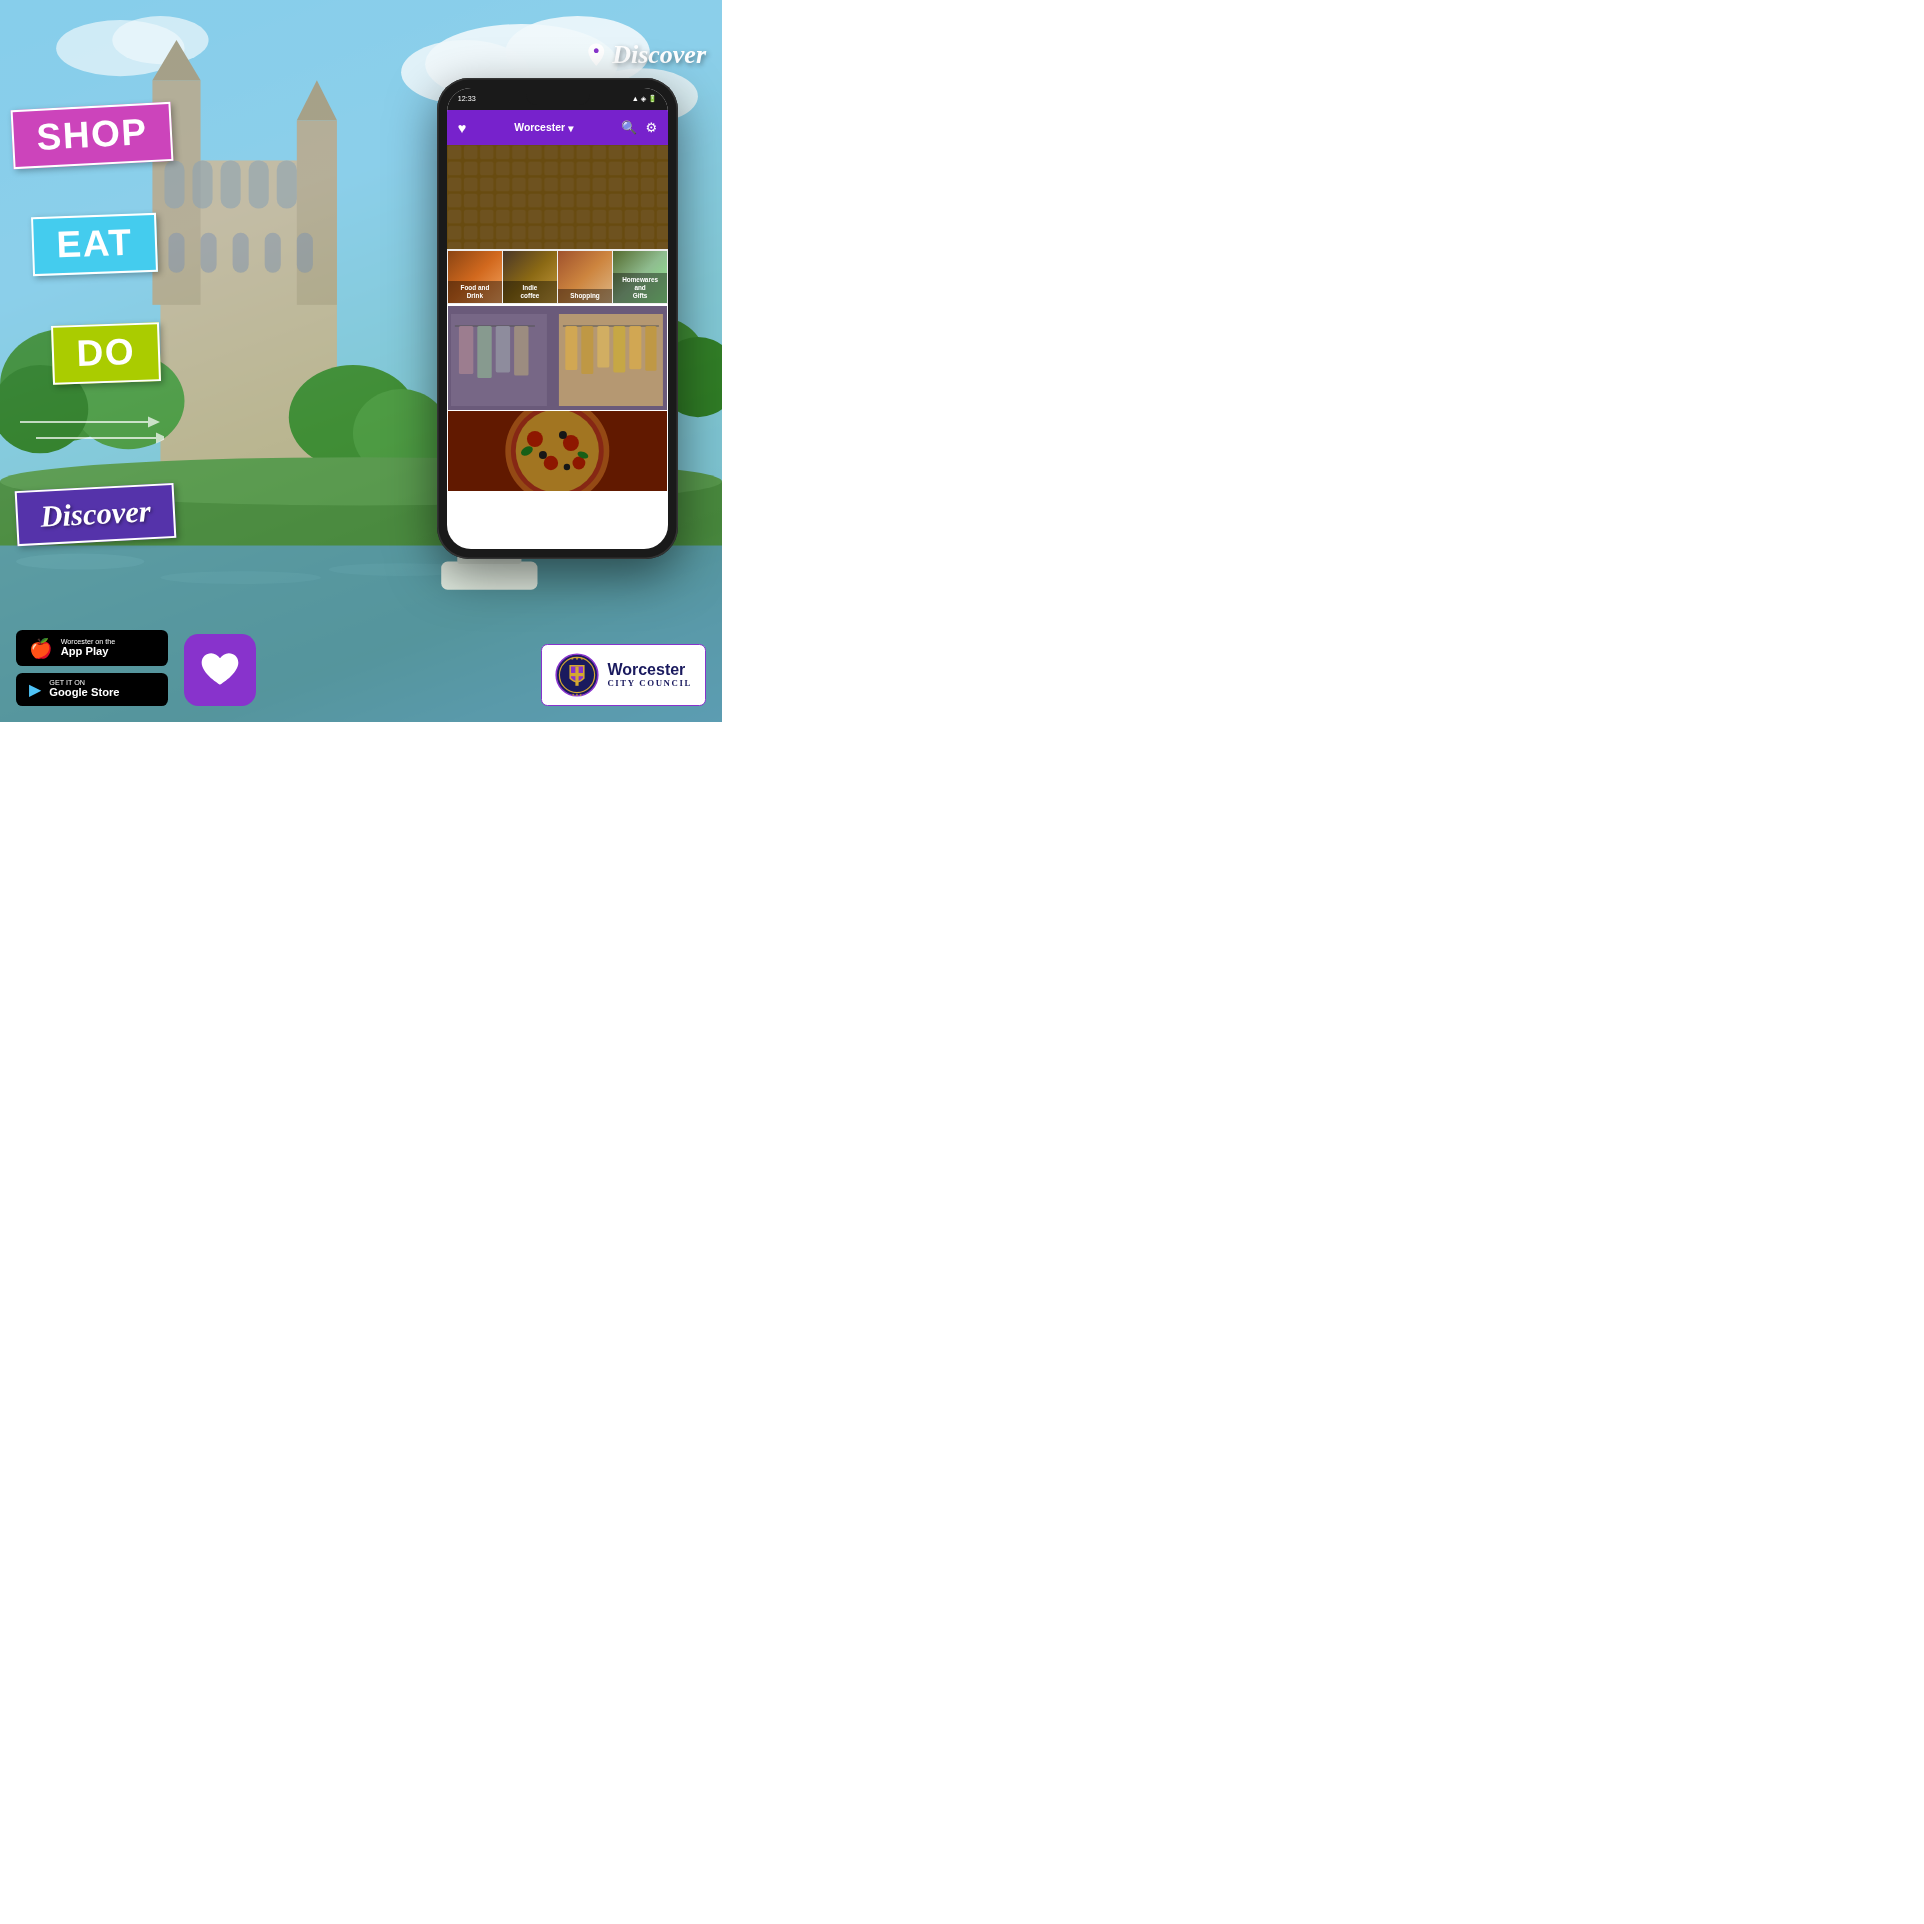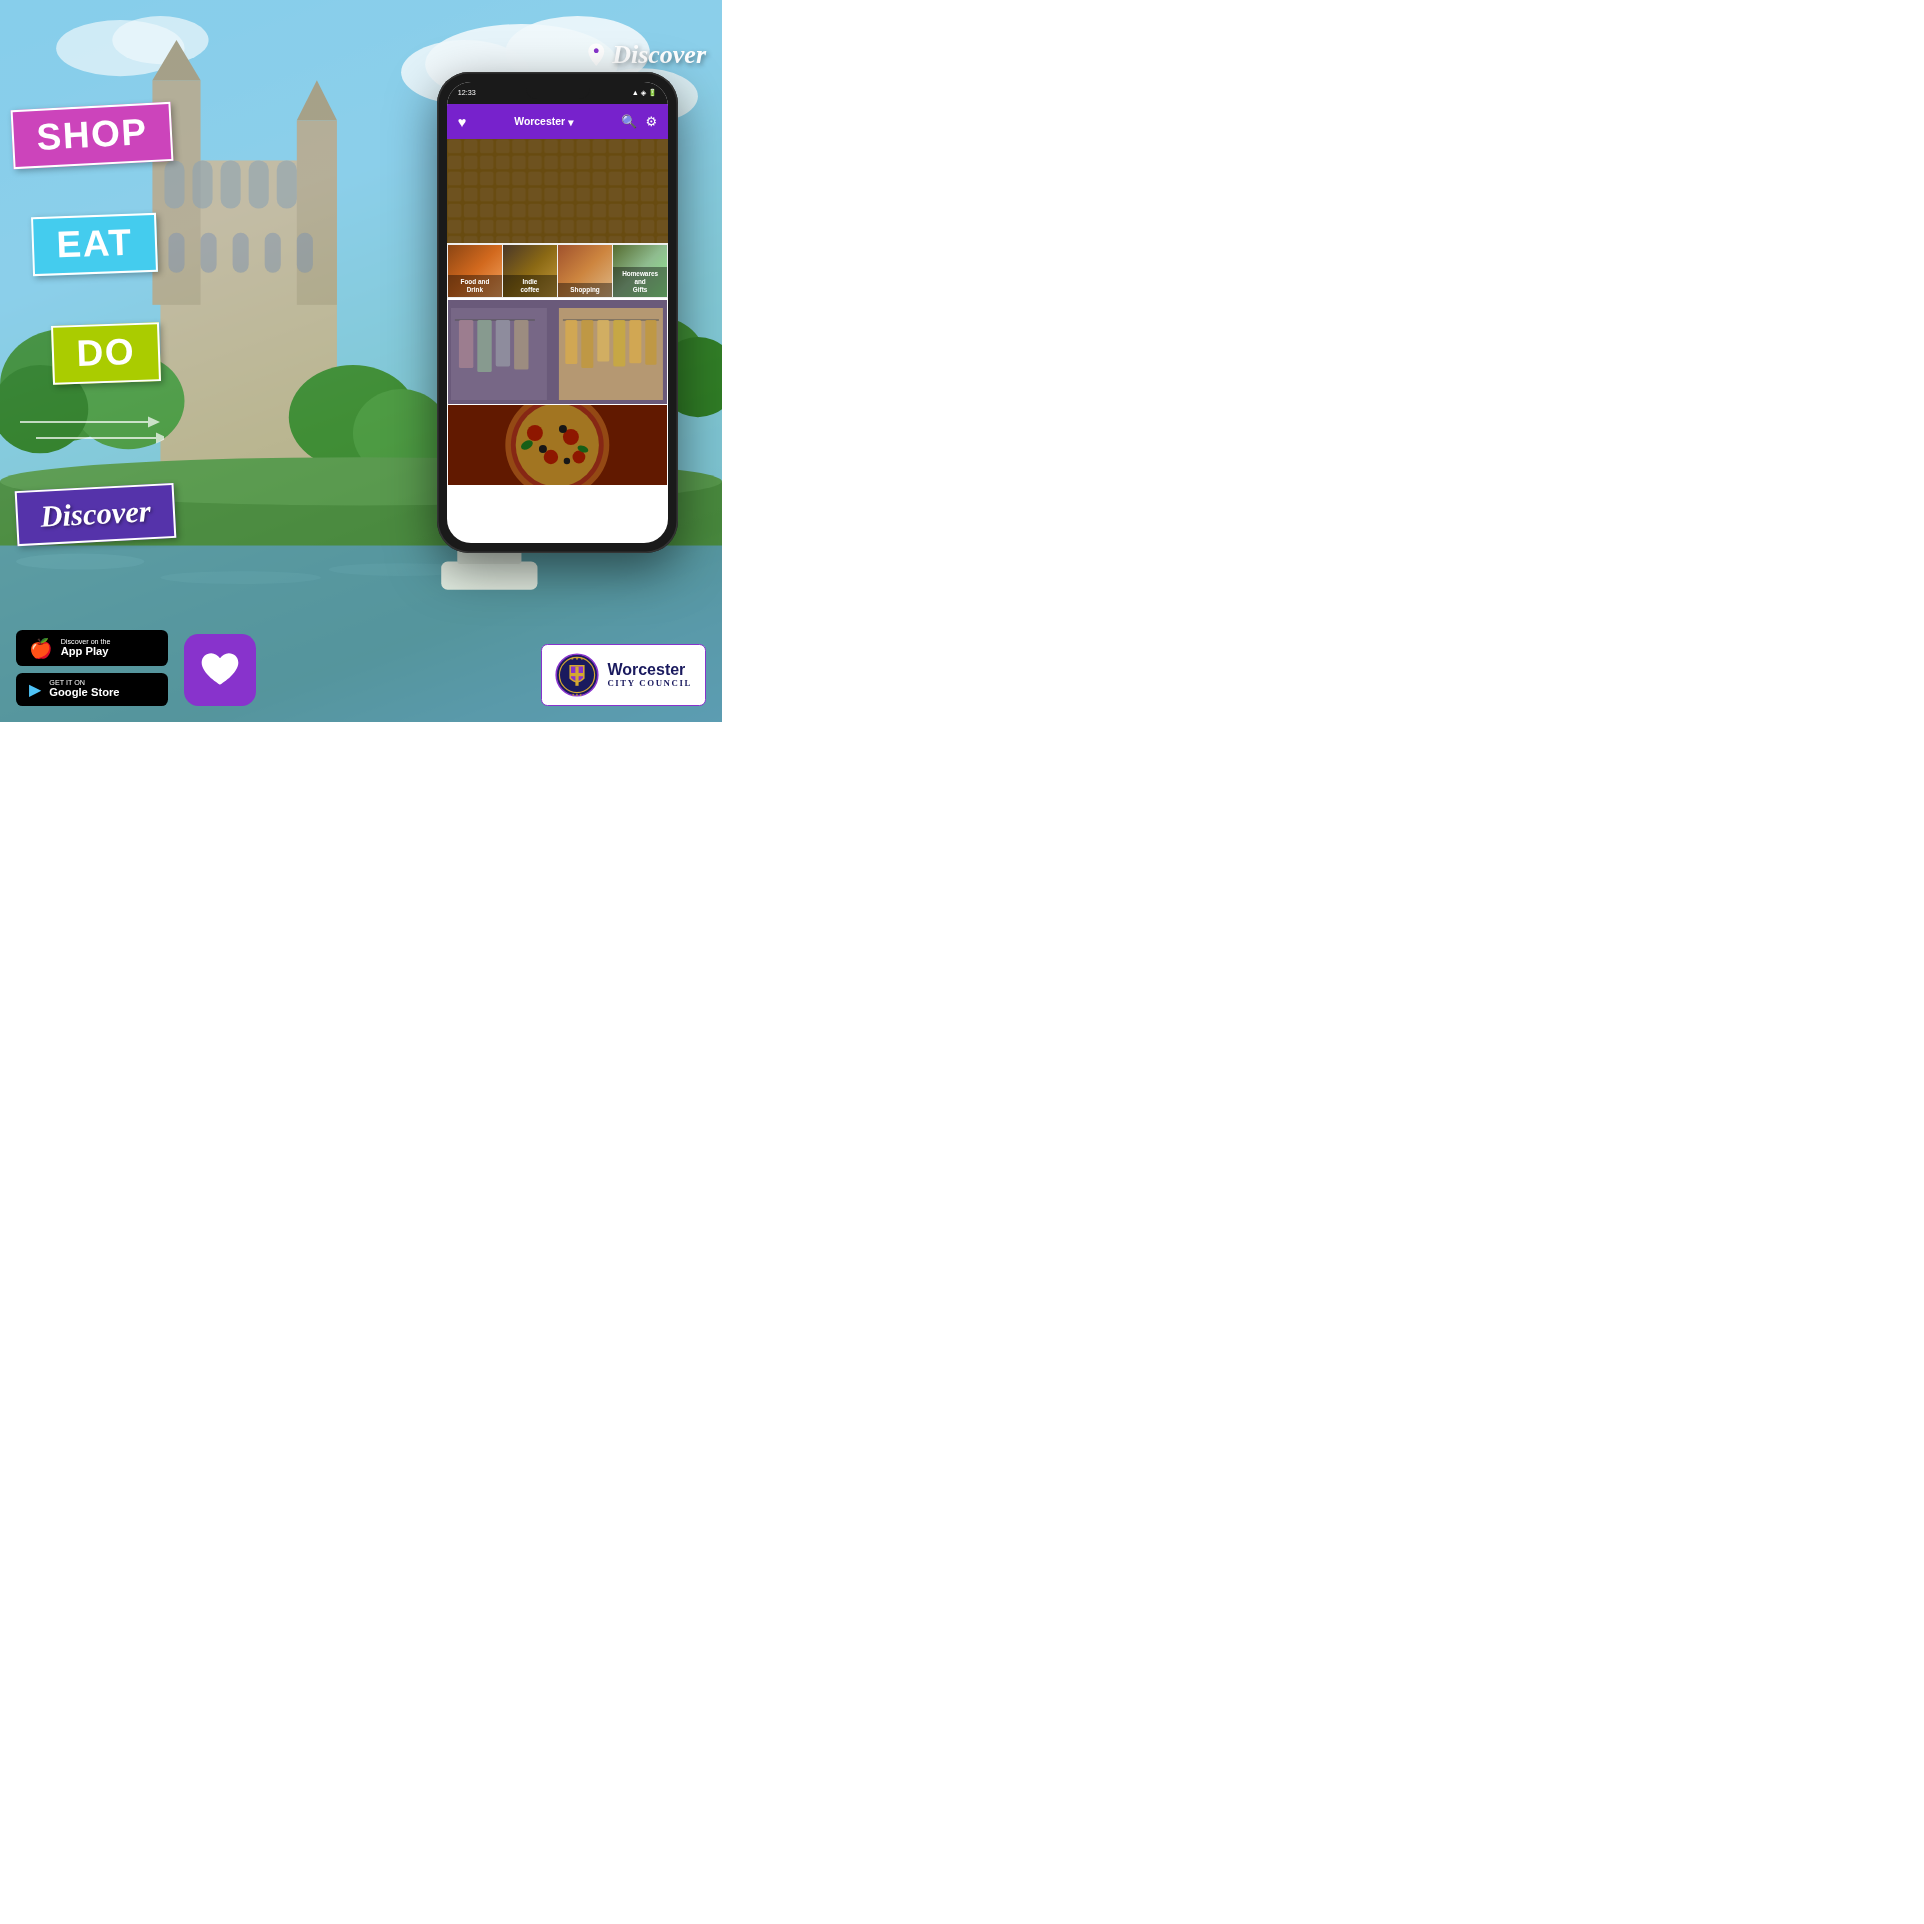--- a/index.html
+++ b/index.html
@@ -504,21 +504,21 @@
         <line x1="20" y1="35" x2="170" y2="35" stroke="white" stroke-width="2.5"></line>
         <polygon points="170,28 185,35 170,42" fill="white"></polygon>
       </svg>
     </div>
 
     <div class="label-tag" style="margin-top: 4px;">
       <div class="label-discover" style="font-family: Georgia, serif;">Discover</div>
     </div>
   </div>
 
-  <div class="phone-container" style="position: absolute; top: 46px; right: 28px; z-index: 15;">
+  <div class="phone-container" style="position: absolute; top: 52px; right: 28px; z-index: 15;">
     <div class="phone-frame">
       <div class="phone-screen">
 
         <div class="phone-status-bar">
           <span>12:33</span>
           <span>▲ ◈ 🔋</span>
         </div>
 
         <div class="phone-notch"></div>
 
@@ -625,21 +625,21 @@
     </div>
   </div>
 
   <div class="bottom-section">
     <div style="display:flex; flex-direction: row; align-items: flex-end; gap: 8px;">
       <div class="app-buttons">
 
         <div class="app-store-btn">
           <span class="store-icon">🍎</span>
           <div class="store-text">
-            <span class="store-text-top">Discover on the</span>
+            <span class="store-text-top">Worcester on the</span>
             <span class="store-text-main">App Play</span>
           </div>
         </div>
 
         <div class="app-store-btn">
           <span class="store-icon" style="color: #4fc3f7; font-size: 16px;">▶</span>
           <div class="store-text">
             <span class="store-text-top">GET IT ON</span>
             <span class="store-text-main">Google Store</span>
           </div>

